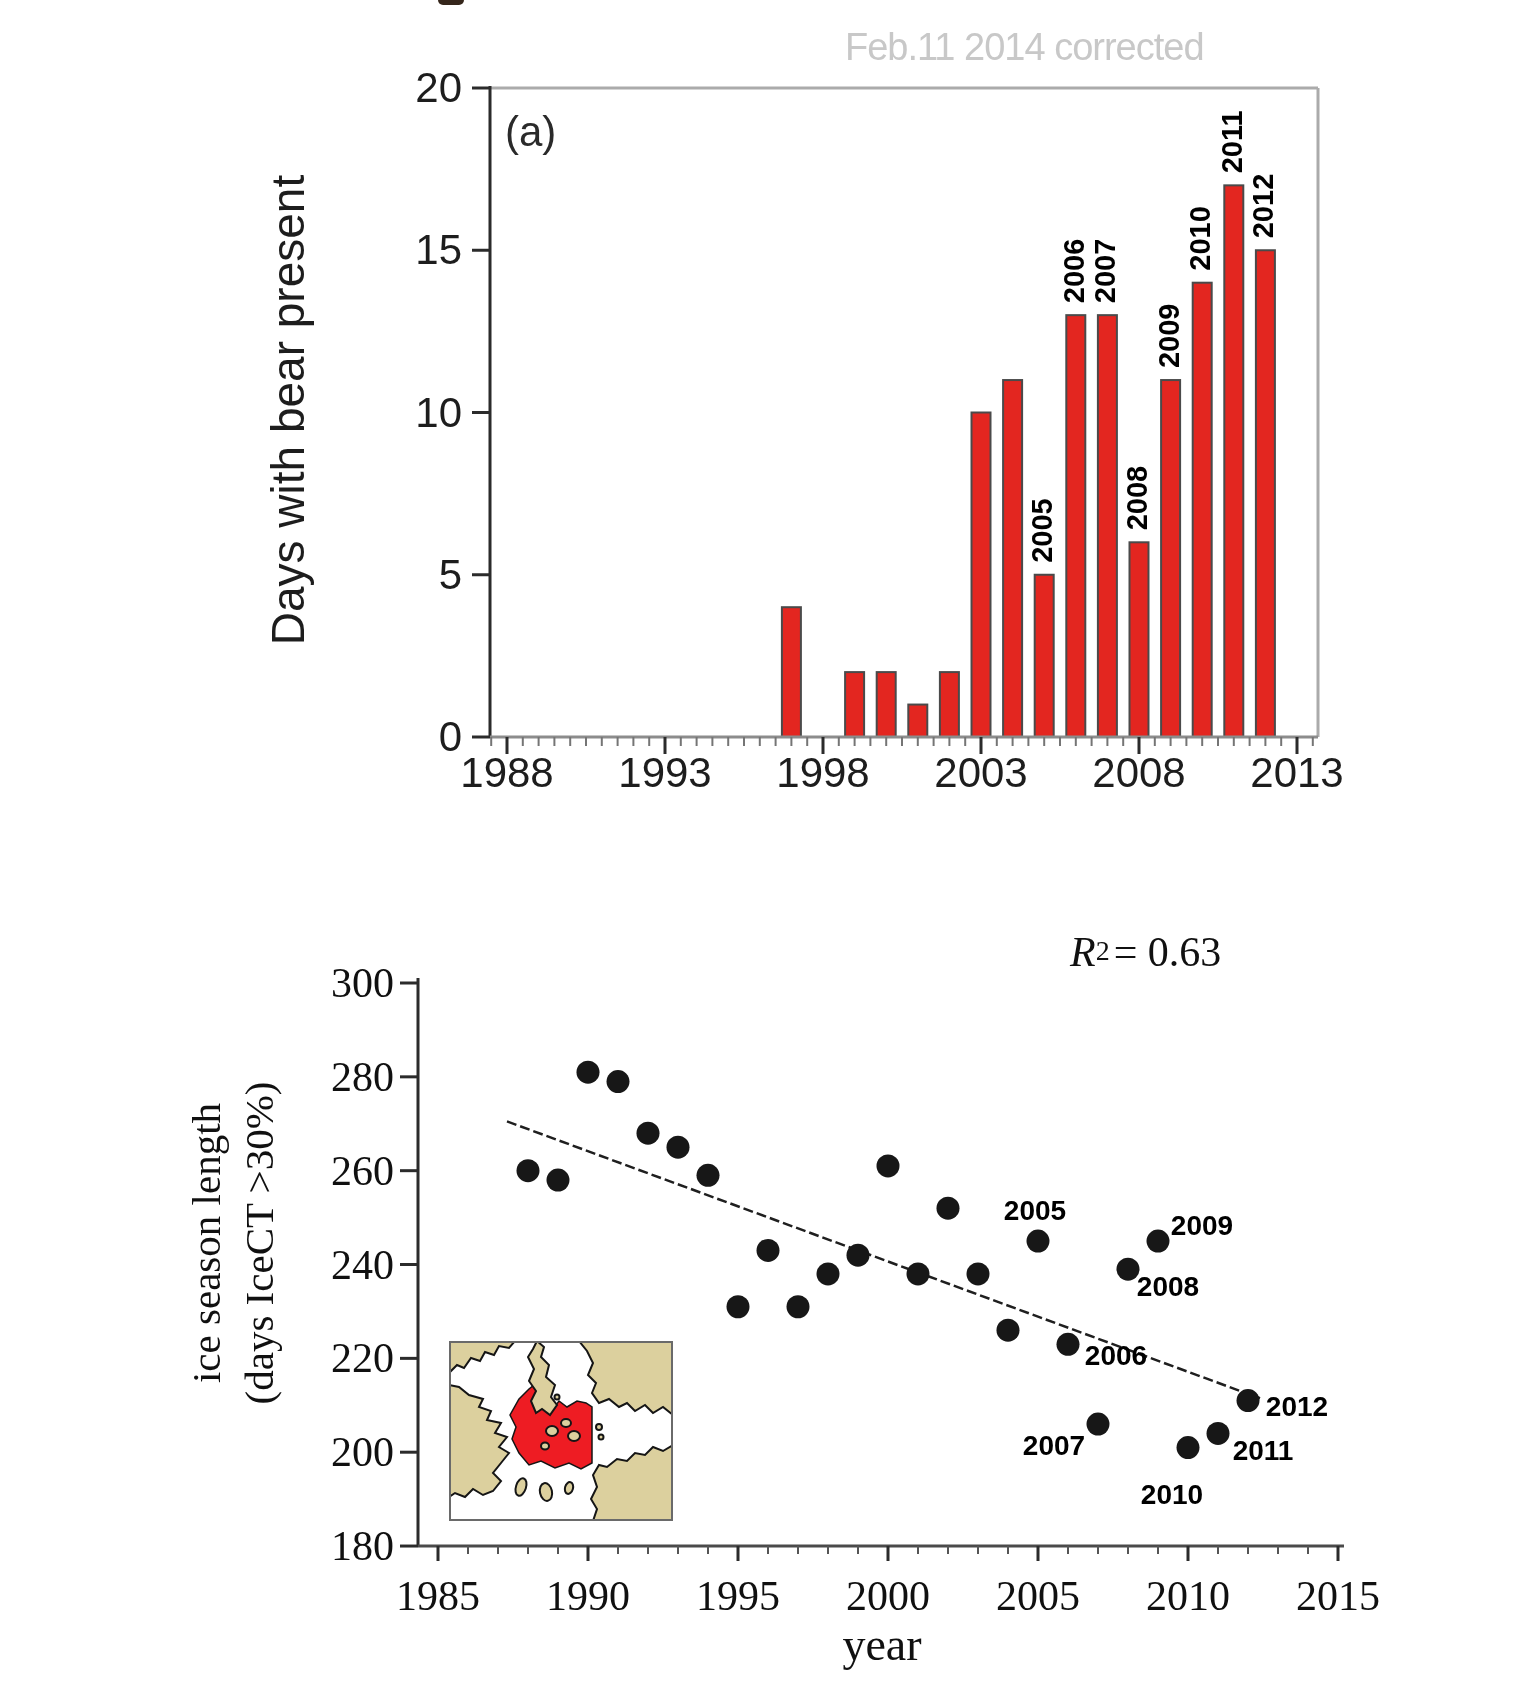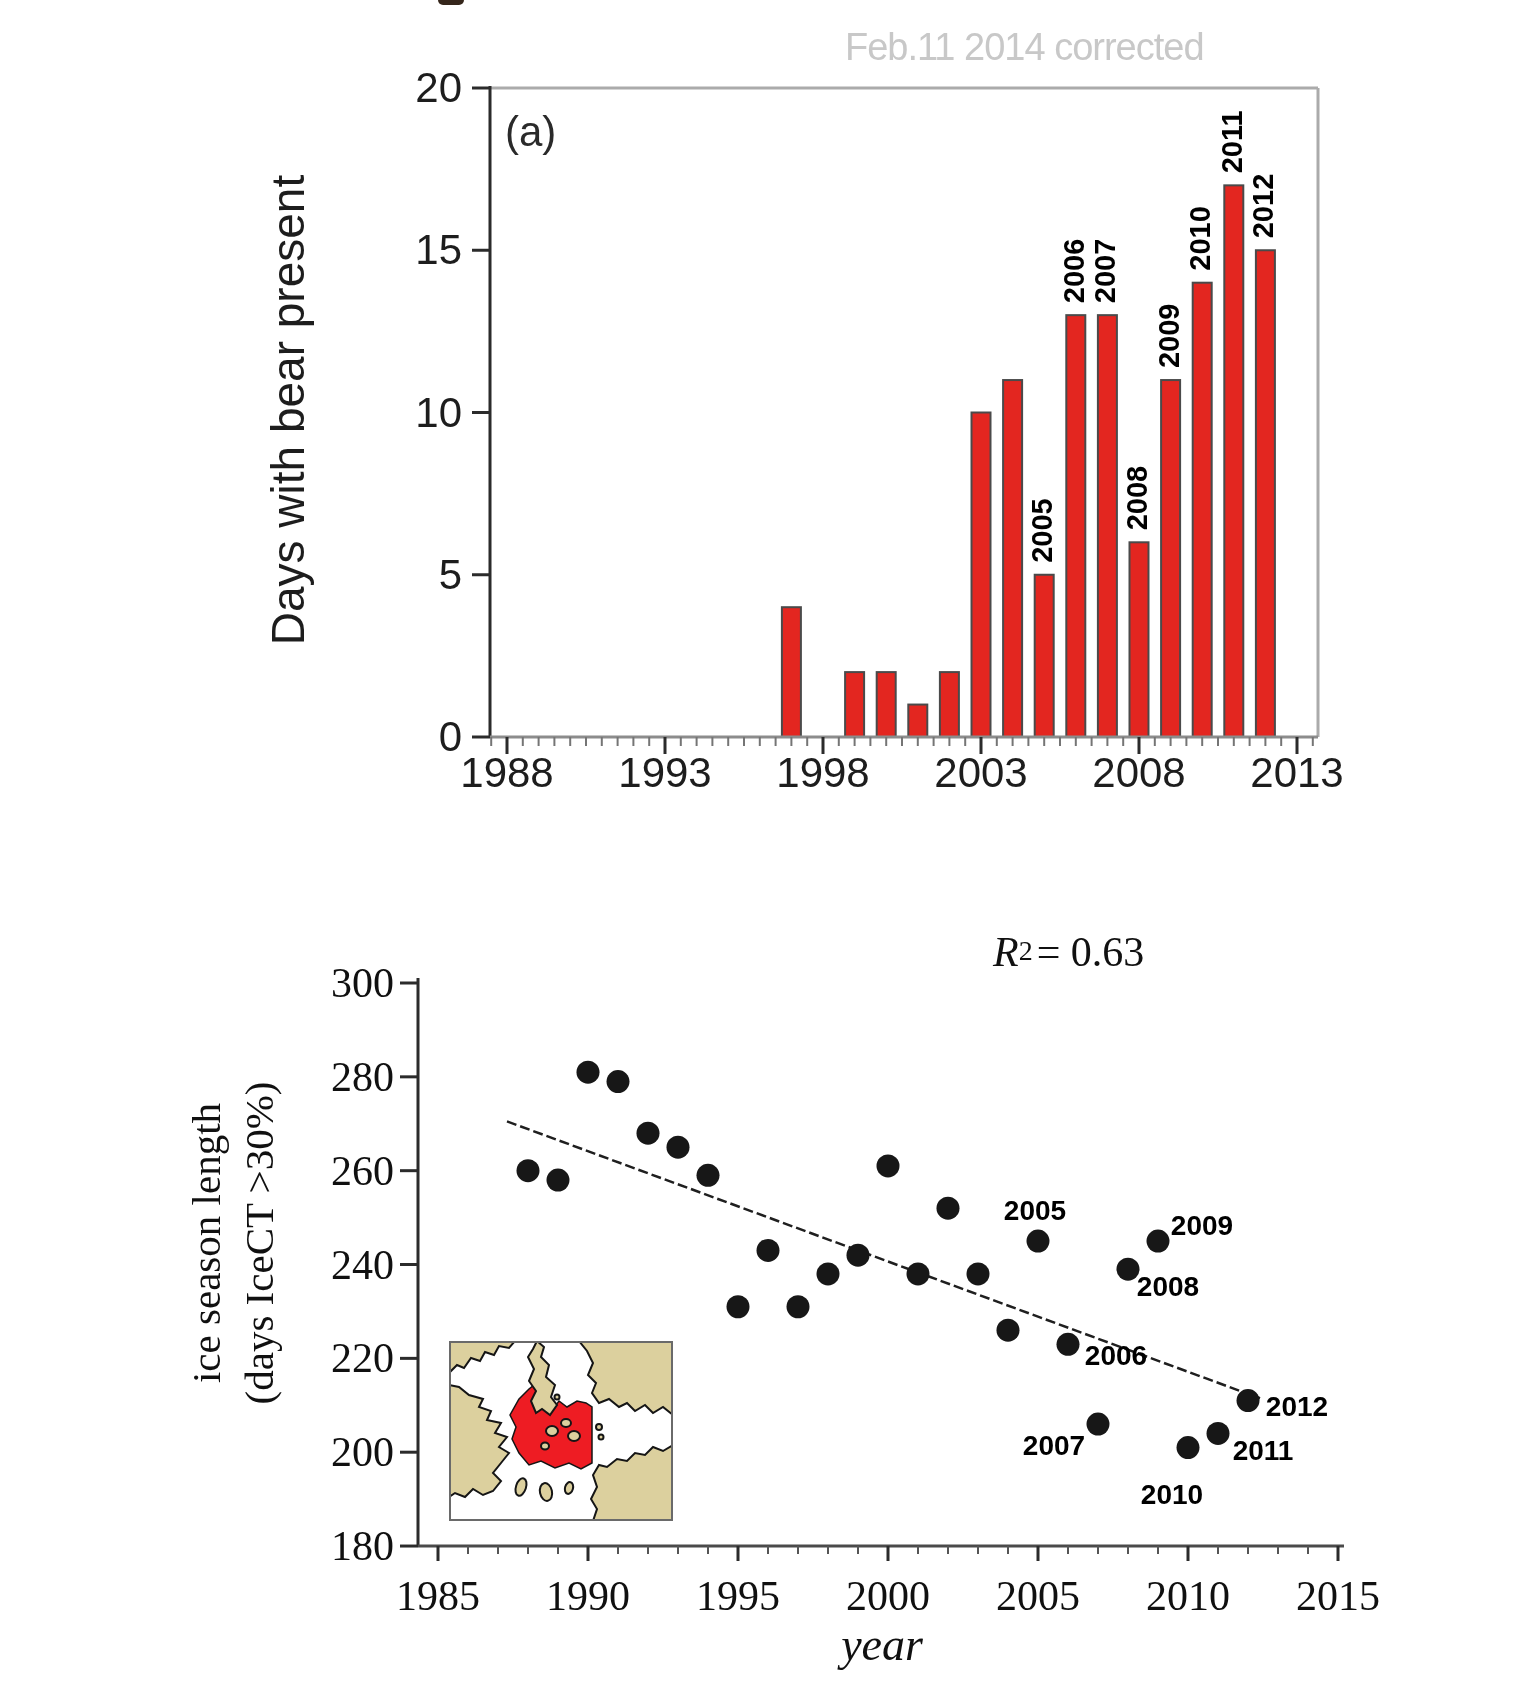--- a/index.html
+++ b/index.html
@@ -28,23 +28,23 @@
 
   <div class="abs watermark" style="left:845px;top:26px;">Feb.11 2014 corrected</div>
 
   <div class="abs panel-label" style="left:505px;top:108px;">(a)</div>
 
   <div class="abs rot ylabel-top" style="left:288px;top:410px;">Days with bear present</div>
 
   <div class="abs rot ylabel-bot" style="left:206px;top:1243px;">ice season length</div>
   <div class="abs rot ylabel-bot" style="left:259px;top:1243px;">(days IceCT &gt;30%)</div>
 
-  <div class="abs xlabel-bot" style="left:882px;top:1618px;transform:translateX(-50%);font-style:italic;">year</div>
-
-  <div class="abs r2" style="left:993px;top:928px;">
+  <div class="abs xlabel-bot" style="left:882px;top:1618px;transform:translateX(-50%);">year</div>
+
+  <div class="abs r2" style="left:1070px;top:928px;">
     <span class="it">R</span><sup>2</sup><span>= 0.63</span>
   </div>
 
   <svg id="chart-canvas" class="abs" style="left:0;top:0;" width="1527" height="1703" viewBox="0 0 1527 1703">
       <g>
         <line x1="490" y1="88" x2="1318" y2="88" stroke="#ababab" stroke-width="3"></line>
         <line x1="1318" y1="88" x2="1318" y2="737" stroke="#ababab" stroke-width="3"></line>
         <line x1="490" y1="86" x2="490" y2="738" stroke="#2b2b2b" stroke-width="3"></line>
         <line x1="472" y1="737" x2="490" y2="737" stroke="#2b2b2b" stroke-width="3"></line>
         <text x="462" y="751" text-anchor="end" font-family="&quot;Liberation Sans&quot;,sans-serif" font-size="42" fill="#1d1d1d">0</text>

